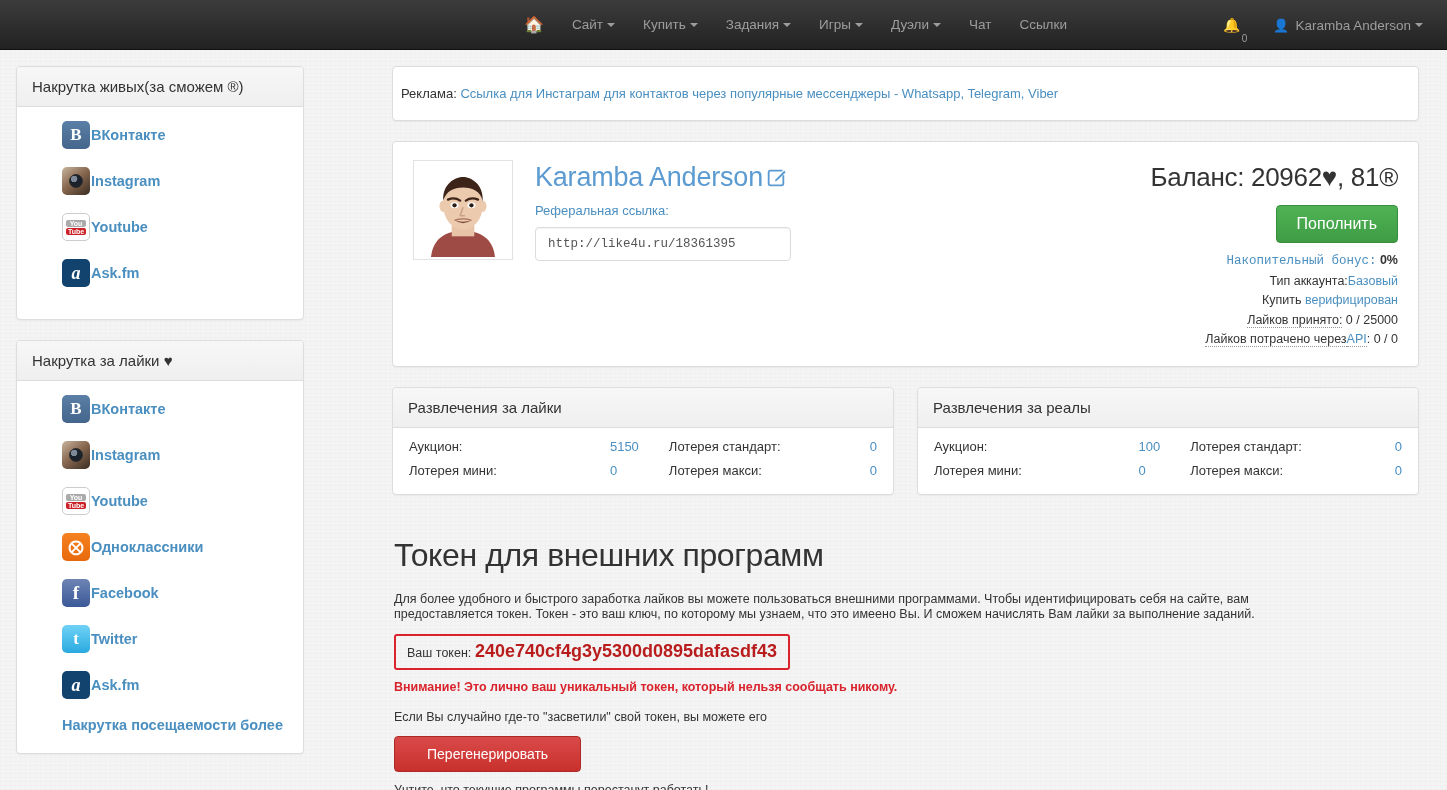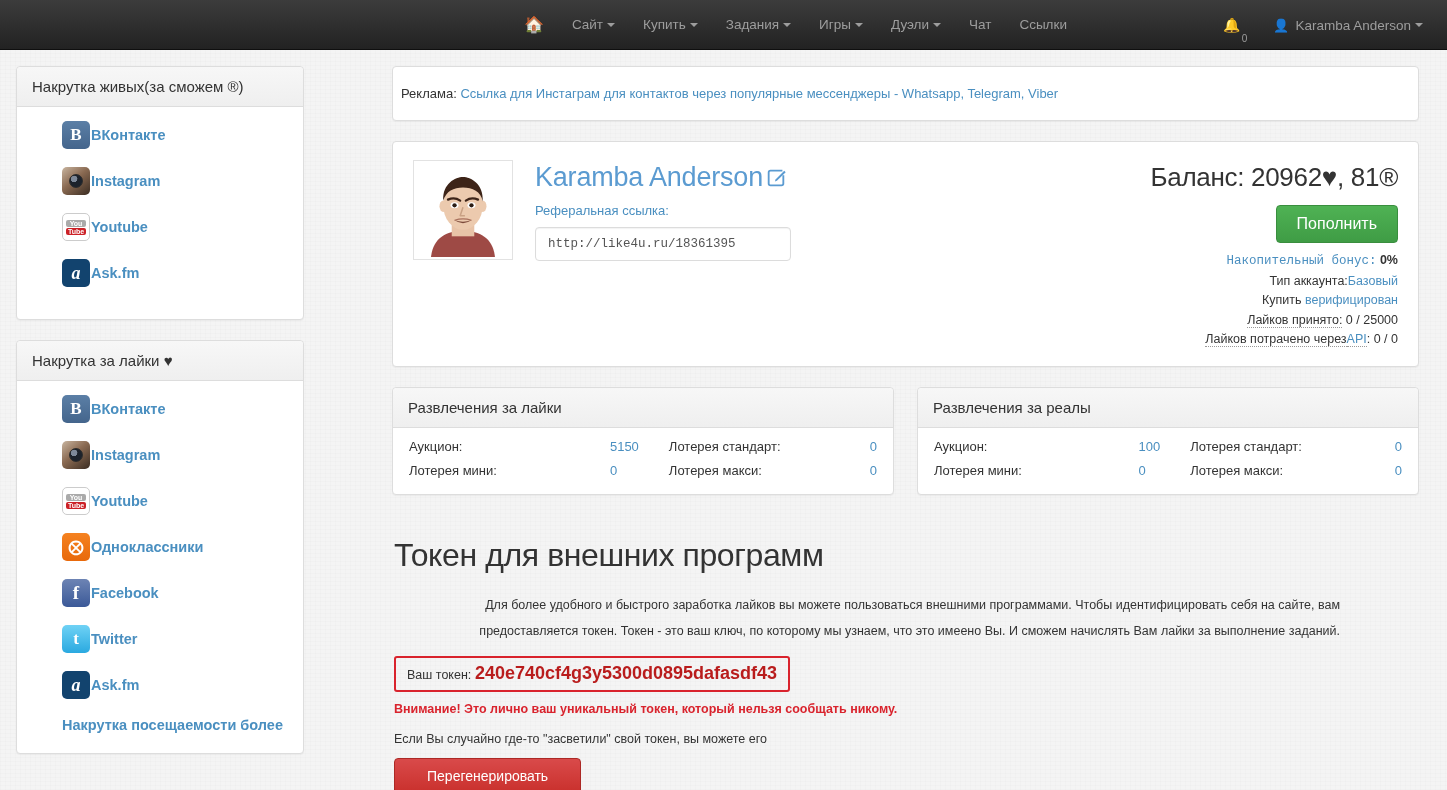--- a/index.html
+++ b/index.html
@@ -271,24 +271,23 @@
   .token-title {
     font-size: 32px;
     font-weight: normal;
     color: #333;
     margin: 0 0 18px 0;
     letter-spacing: -0.4px;
   }
   .token-desc {
     font-size: 12.5px;
     color: #333;
-    line-height: 26px;
+    line-height: 15px;
     margin: 0 0 12px 0;
     max-width: 946px;
-    text-align: right;
   }
   .token-box {
     display: inline-block;
     border: 2px solid #d9232d;
     border-radius: 3px;
     padding: 5px 11px 6px 11px;
     background: transparent;
     margin-bottom: 10px;
   }
   .token-box-label { font-size: 12.5px; color: #333; }

